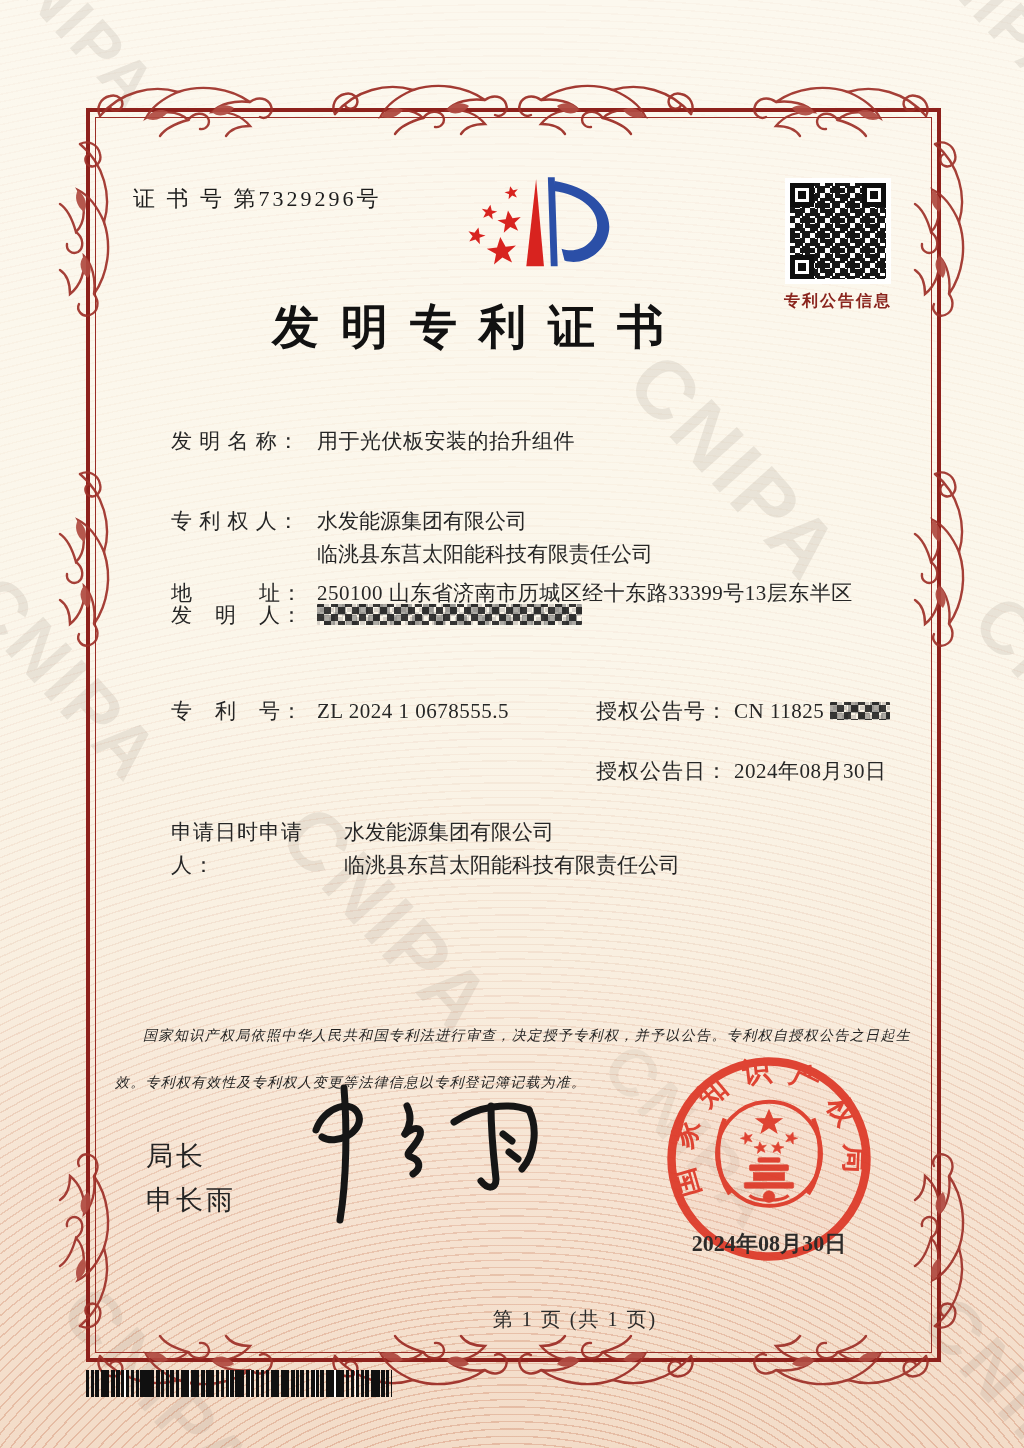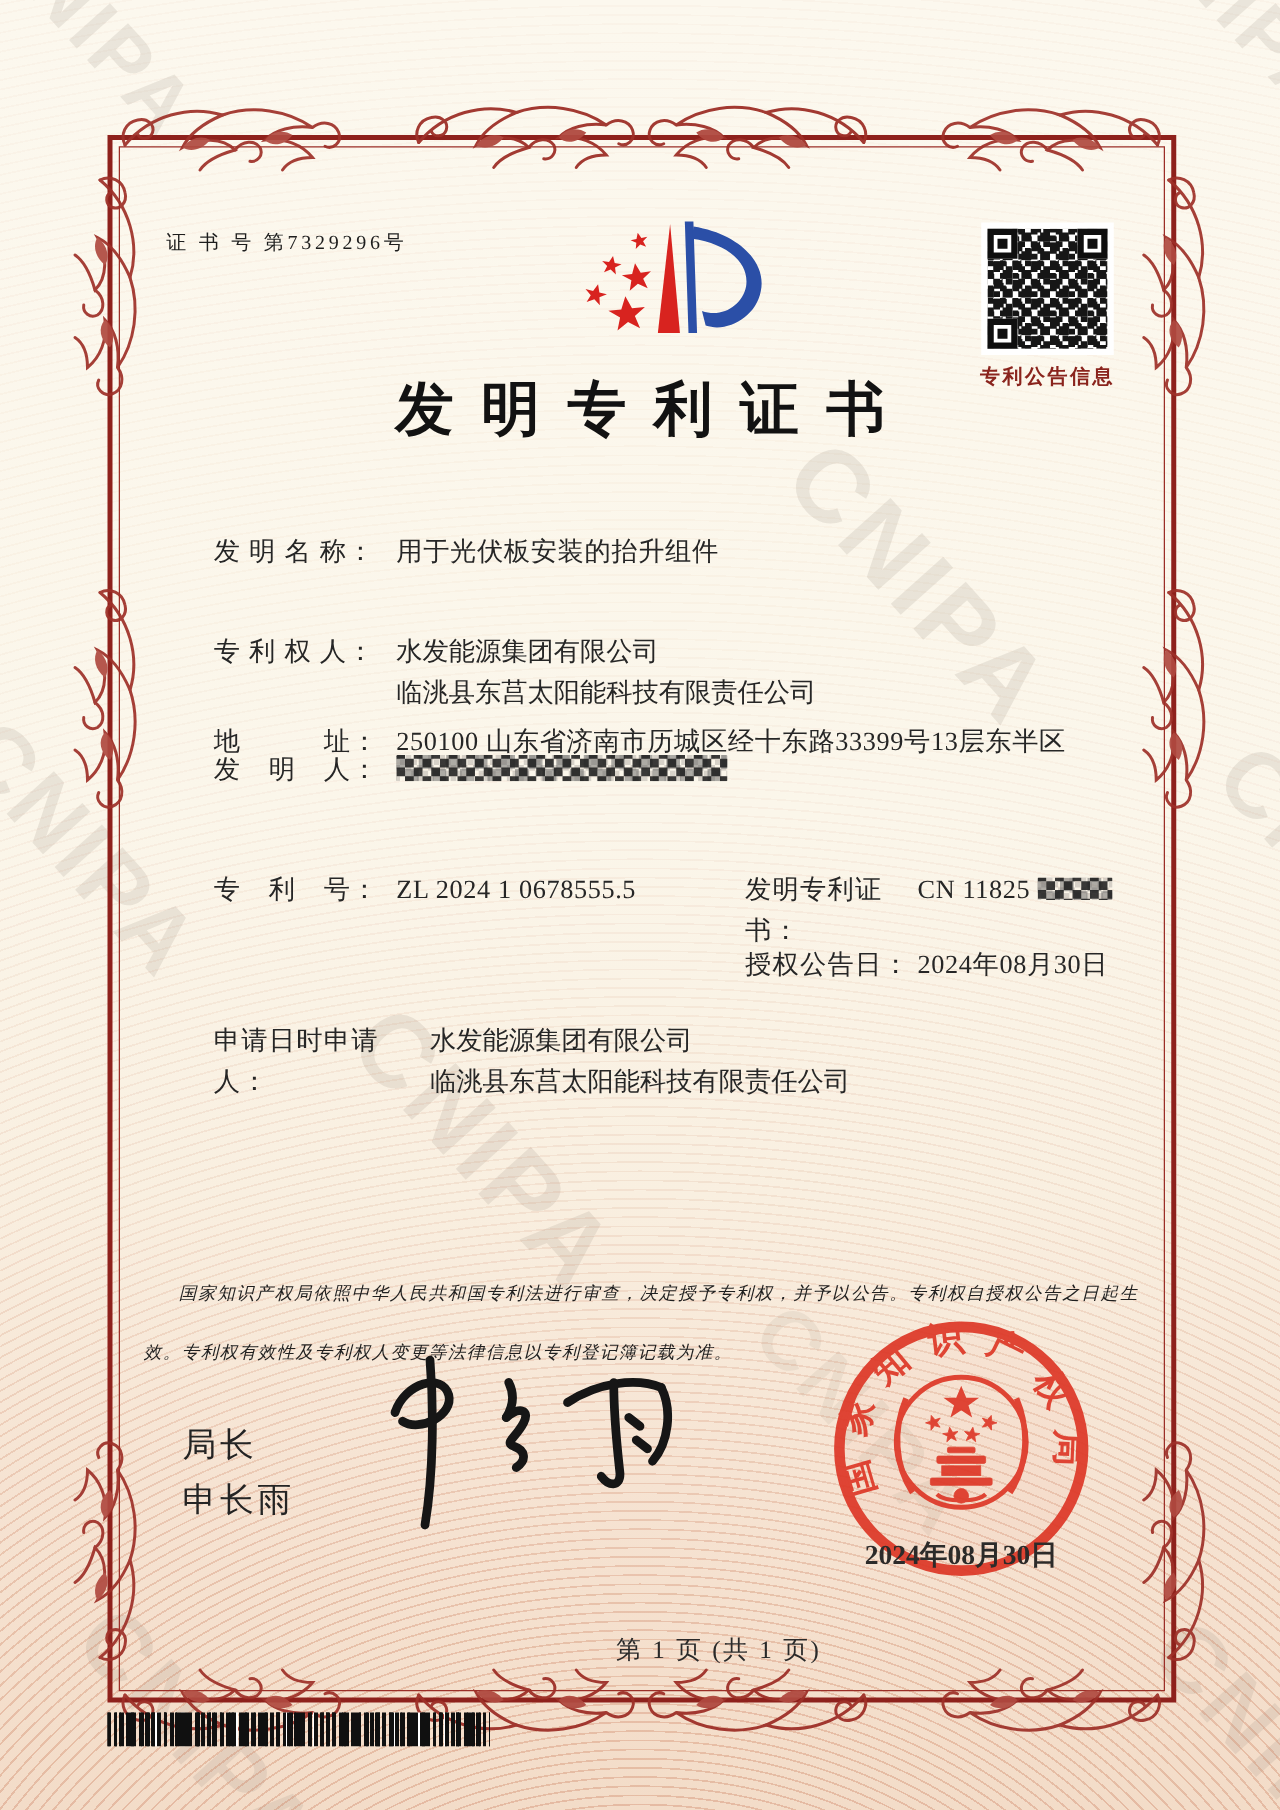--- a/index.html
+++ b/index.html
@@ -25,34 +25,34 @@
   }
   
   .frame{
     position:absolute; left:86px; top:108px; width:855px; height:1254px;
     border:4px solid #8e211c;
   }
   .frame::after{ content:""; position:absolute; inset:5px; border:1.5px solid #9b2e27; }
   .orn{ position:absolute; width:184px; height:60px; opacity:.92; }
   .orn-c{ position:absolute; width:368px; height:60px; opacity:.95; }
   
-  .cert-no{ position:absolute; left:133px; top:184px; font-size:16px; letter-spacing:3px; color:#1d1d1d; }
+  .cert-no{ position:absolute; left:133px; top:184px; font-size:22px; letter-spacing:3px; color:#1d1d1d; }
   .logo{ position:absolute; left:443px; top:170px; width:196px; height:130px; }
   .qr-block{ position:absolute; left:782px; top:183px; width:112px; text-align:center; }
   .qr{ position:relative; width:96px; height:96px; margin:0 auto; background-color:#fff; padding:0;
        background-image:
         repeating-conic-gradient(#161616 0% 25%, rgba(0,0,0,0) 0% 50%),
         repeating-conic-gradient(#161616 0% 25%, rgba(0,0,0,0) 0% 50%);
        background-size:10px 10px,15px 15px; background-position:0 0,5px 3px;
        outline:5px solid #fff; }
   .qr .f{ position:absolute; width:24px; height:24px; border:5px solid #0e0e0e; background:#fff; }
   .qr .f::after{ content:""; position:absolute; inset:3px; background:#0e0e0e; }
   .qr .f.tl{ left:0; top:0; } .qr .f.tr{ right:0; top:0; } .qr .f.bl{ left:0; bottom:0; }
   .qr-caption{ margin-top:12px; font-size:16px; letter-spacing:2px; color:#8a241d; font-weight:bold; }
-  .title{ position:absolute; left:0; top:296px; width:1024px; text-align:center;
+  .title{ position:absolute; left:0; top:296px; width:936px; text-align:center;
           font-size:47px; font-weight:bold; color:#121212; letter-spacing:22px; text-indent:22px; }
   
   .row{ position:absolute; left:140px; display:flex; align-items:flex-start;
         font-size:21px; color:#262626; line-height:33px; }
   .row .lbl{ flex:none; width:146px; letter-spacing:1px;margin-left:31px; }
   .row .val{ letter-spacing:.5px; }
   .row2{ left:565px; } .row2 .lbl{ width:138px; }
   .mosaic{ display:inline-block; height:21px; border-radius:1px;
     background-image:
       repeating-conic-gradient(rgba(30,30,30,.88) 0% 25%, rgba(0,0,0,0) 0% 50%),
@@ -202,21 +202,21 @@
   <div class="row" style="top:599px">
     <span class="lbl">发　明　人：</span>
     <span class="mosaic mosaic-wide"></span>
   </div>
 
   <div class="row" style="top:695px">
     <span class="lbl">专　利　号：</span>
     <span class="val">ZL 2024 1 0678555.5</span>
   </div>
   <div class="row row2" style="top:695px">
-    <span class="lbl">发明专利证书：</span>
+    <span class="lbl">授权公告号：</span>
     <span class="val"><span>CN 11825</span><span class="mosaic mosaic-inline"></span></span>
   </div>
 
   <div class="row row2" style="top:755px">
     <span class="lbl">授权公告日：</span>
     <span class="val">2024年08月30日</span>
   </div>
 
   <div class="row" style="top:816px">
     <span class="lbl" style="width:173px">申请日时申请人：</span>

